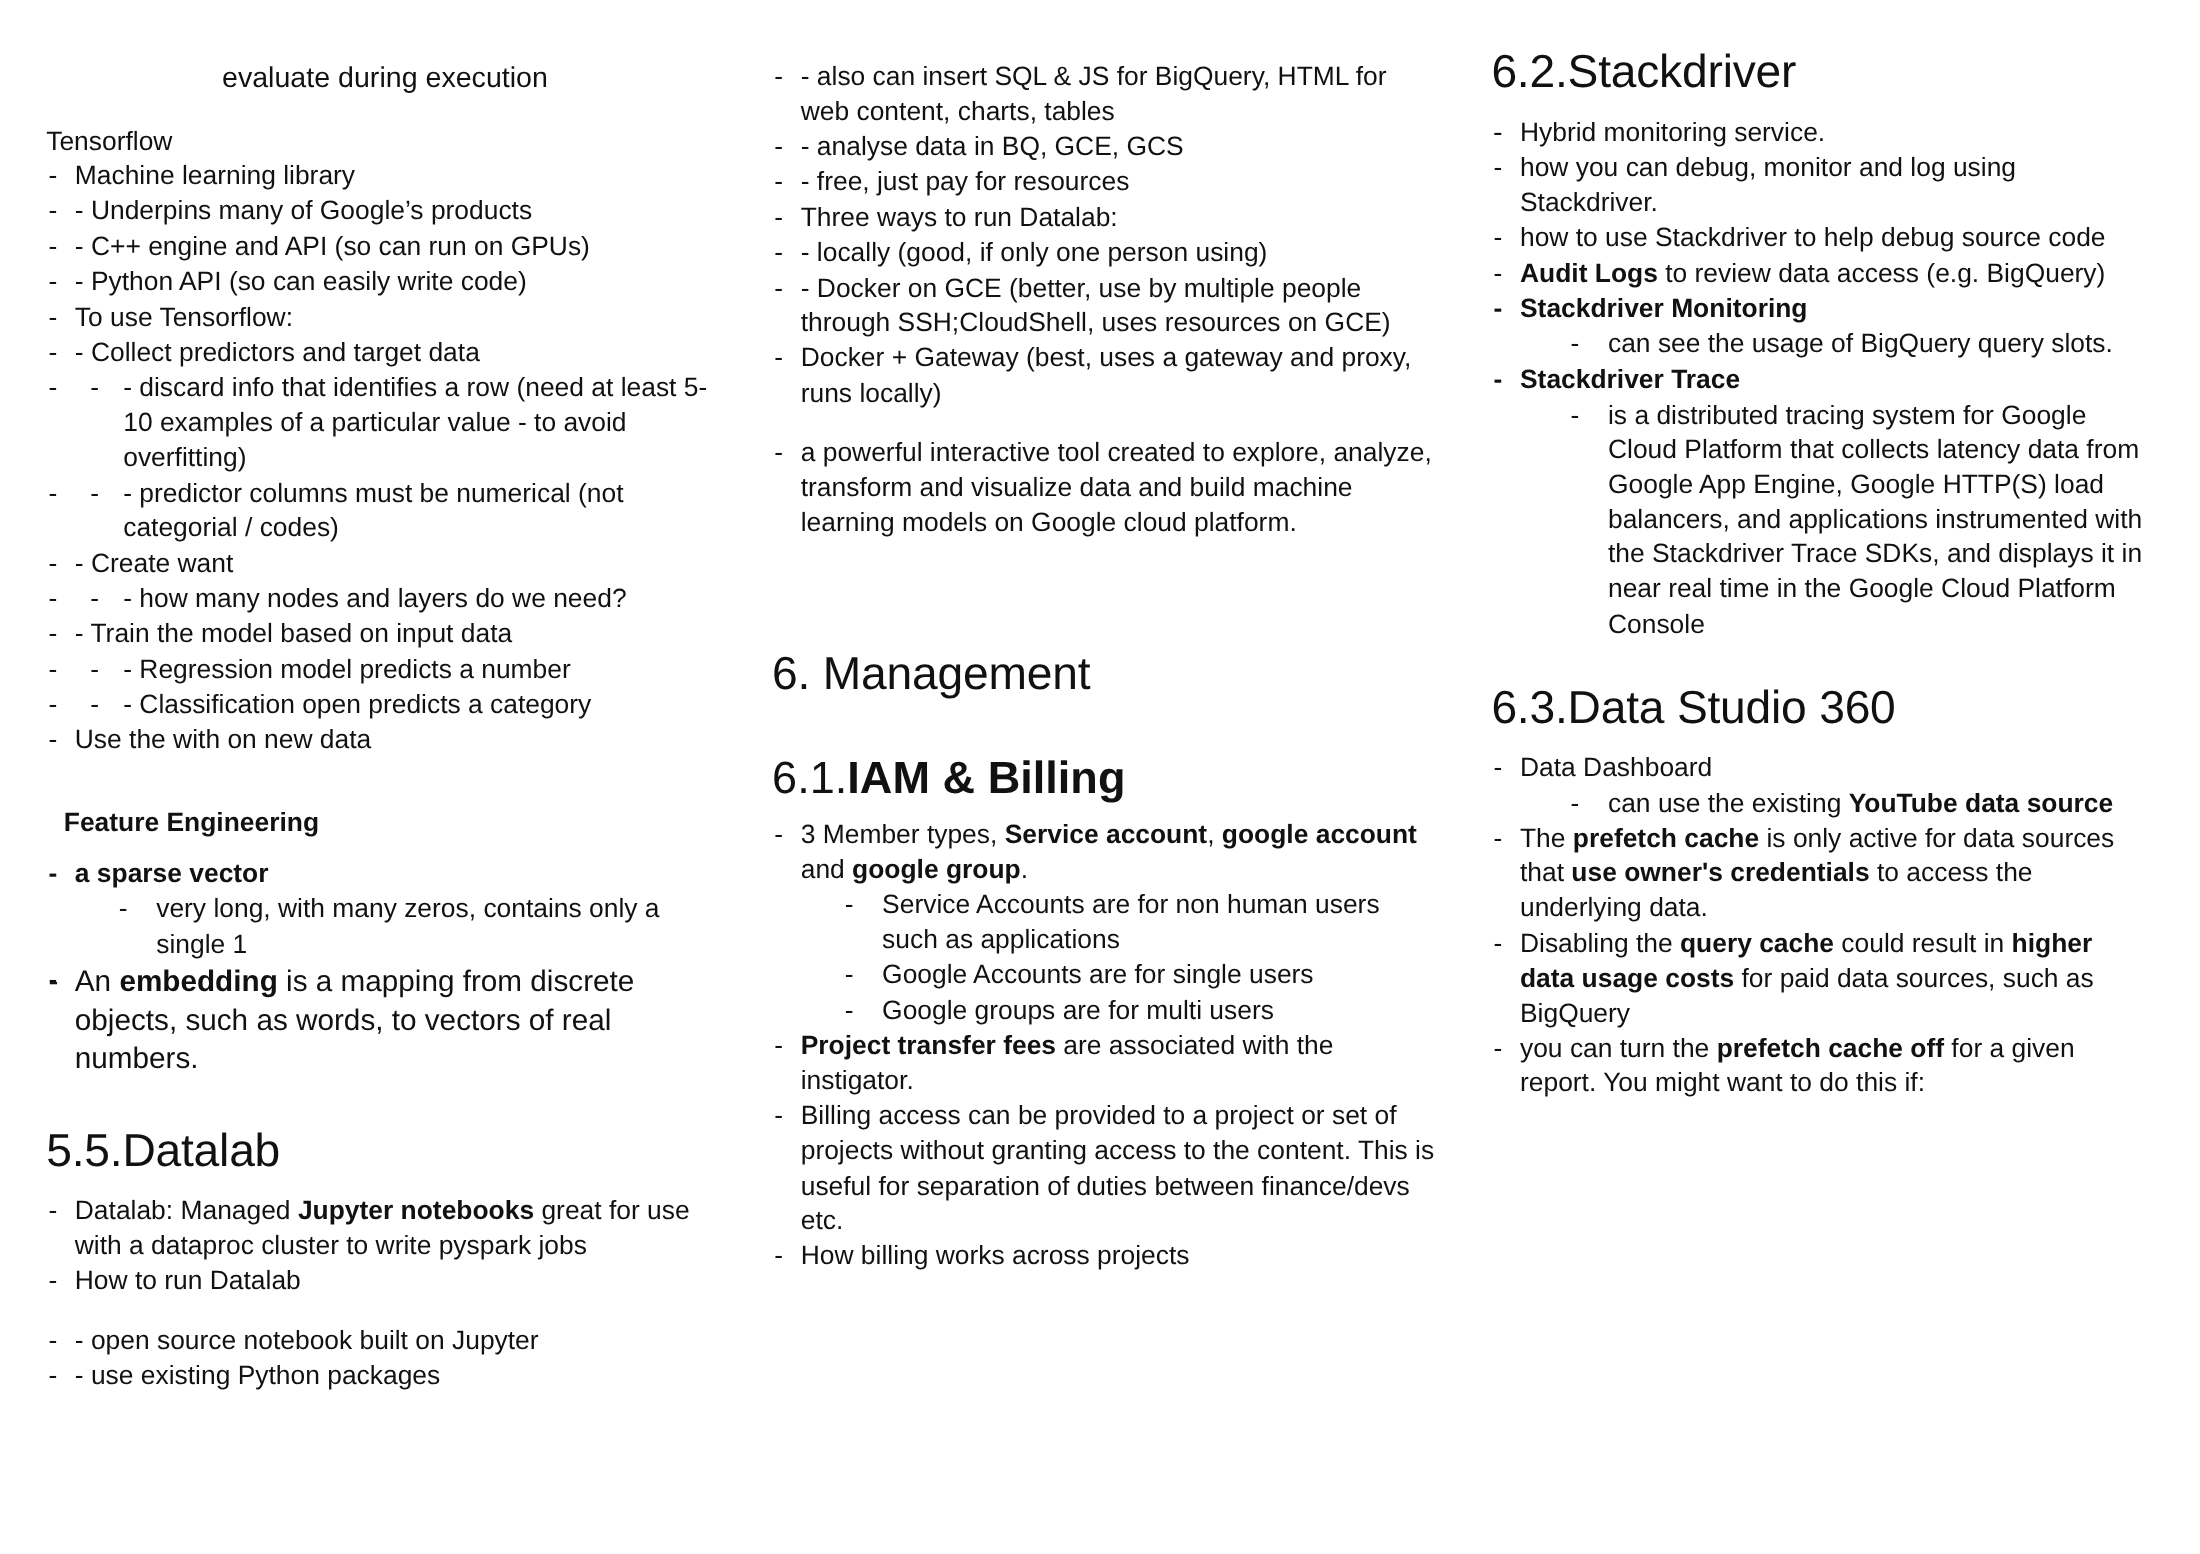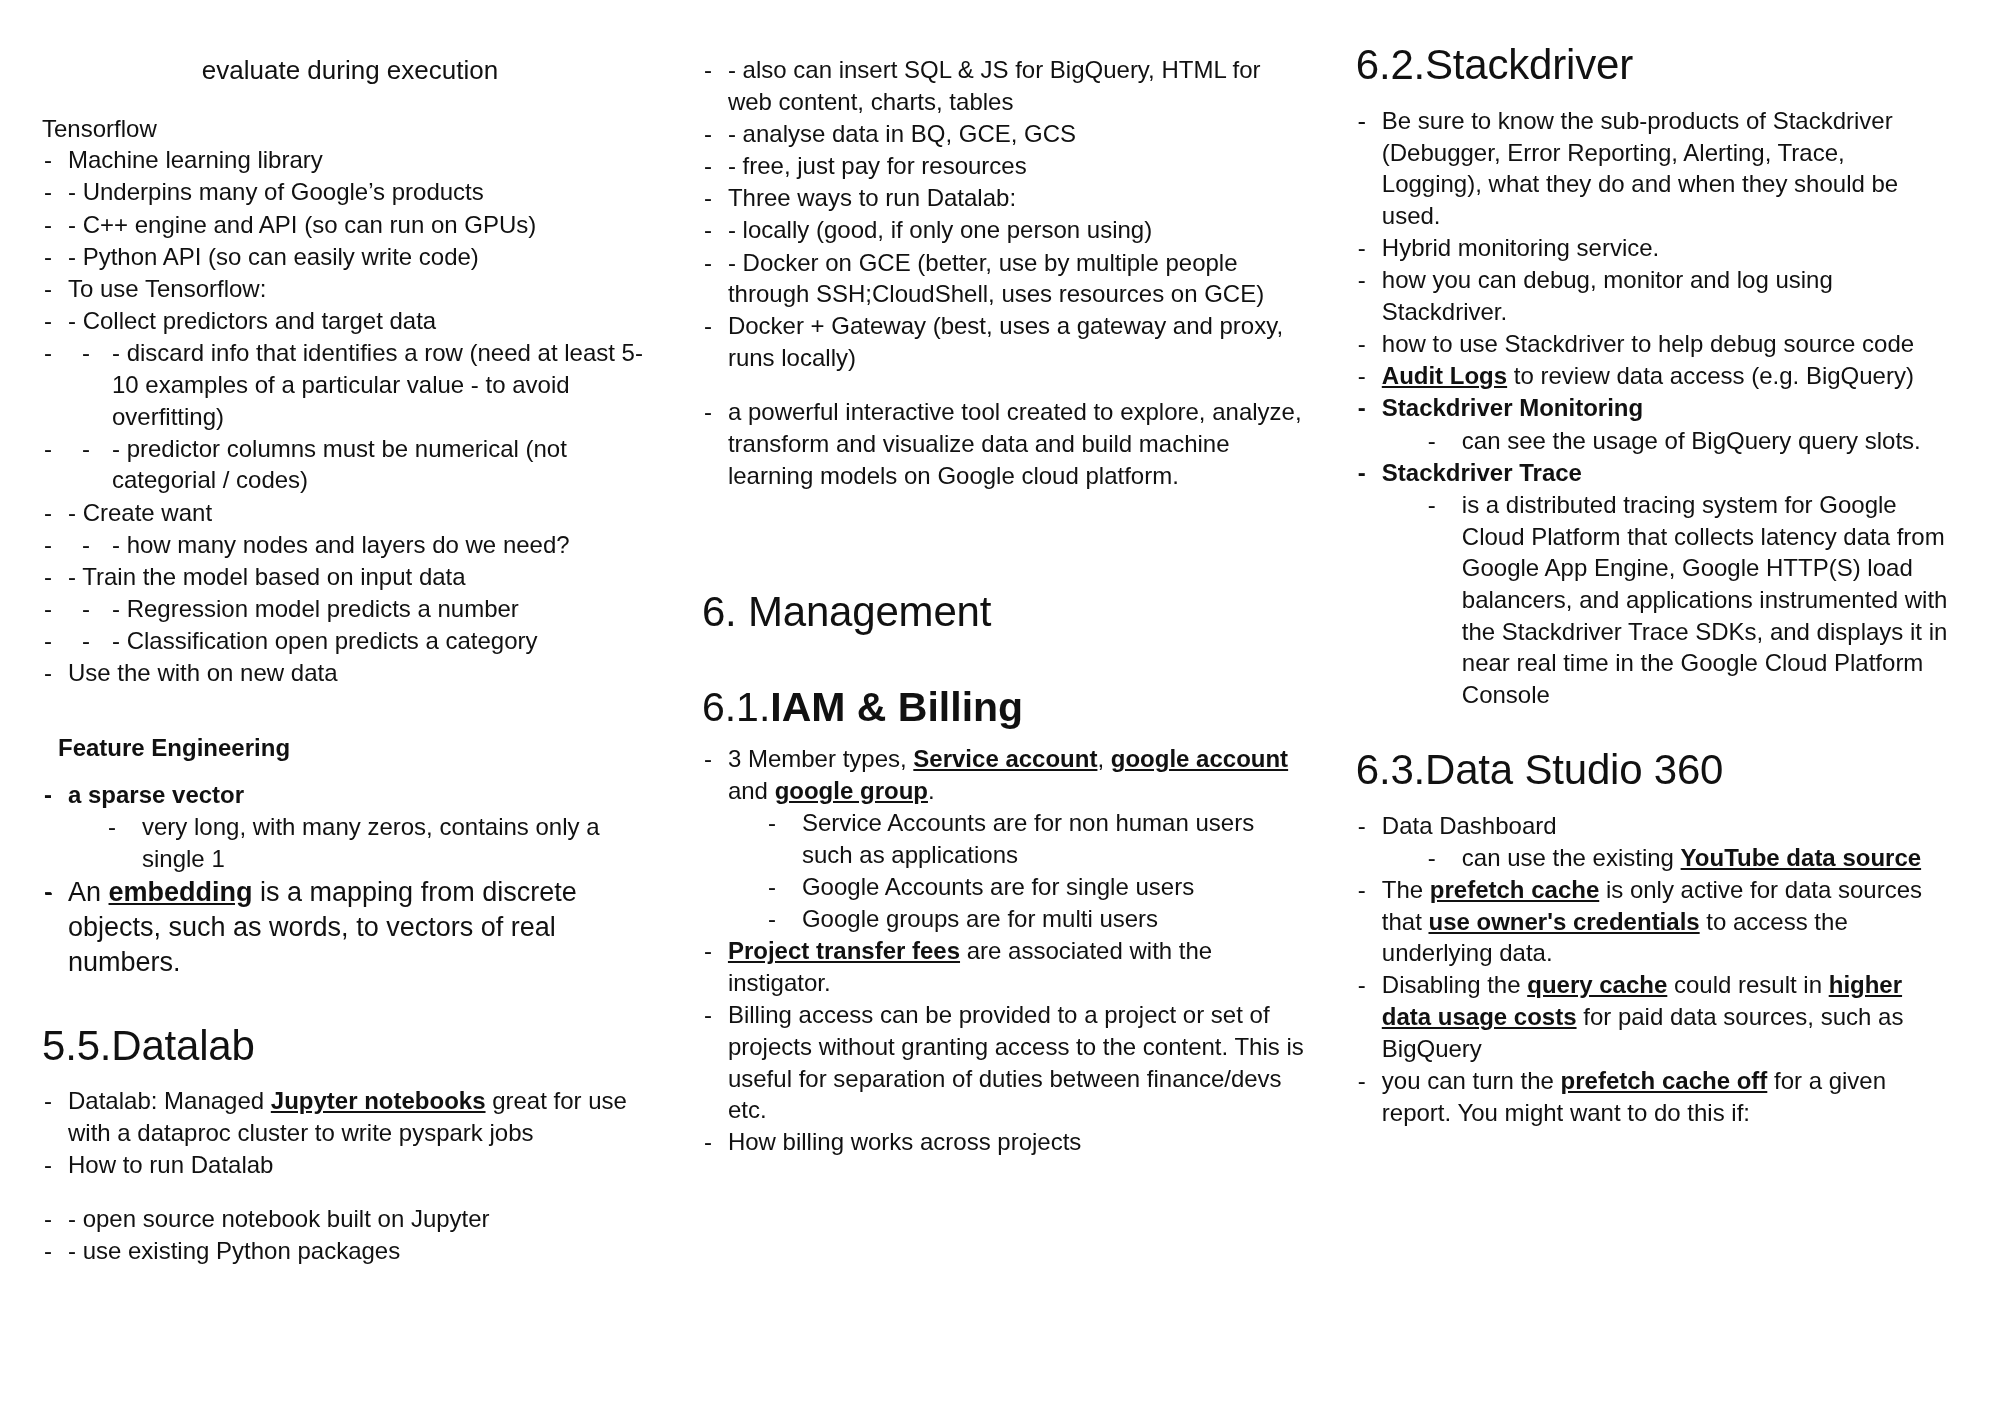--- a/index.html
+++ b/index.html
@@ -128,21 +128,21 @@
   }
   li.lv4 > .dash {
     position: absolute;
     left: 72px;
     top: 0;
   }
   .big {
     font-size: 27px;
     line-height: 1.3;
   }
-  .bold { font-weight: 700; text-decoration: underline; }
+  .bold { font-weight: 700; }
   li.boldline { font-weight: 700; }
   .gap-line { height: 22px; }
 </style>
 </head>
 <body>
 
 <div id="page">
 
   <div class="column col-1">
 
@@ -241,21 +241,21 @@
   </div>
 
   <div class="column col-3">
 
     <div class="h1">6.2.Stackdriver</div>
 
     <div class="spacer-xs"></div>
 
     <ul class="list">
       <li class="lv0"><span class="dash">-</span></li>
-      <li class="lv0"><span class="dash">-</span><span>Be sure to know the sub-products of Stackdriver (Debugger, Error Reporting, Alerting, Trace, Logging), what they do and when they should be used.</span></li>
+      <li class="lv0"><span class="dash">-</span></li>
       <li class="lv0"><span class="dash">-</span><span>Hybrid monitoring service.</span></li>
       <li class="lv0"><span class="dash">-</span><span>how you can debug, monitor and log using Stackdriver.</span></li>
       <li class="lv0"><span class="dash">-</span><span>how to use Stackdriver to help debug source code</span></li>
       <li class="lv0"><span class="dash">-</span><span><span class="bold">Audit Logs</span><span> to review data access (e.g. BigQuery)</span></span></li>
       <li class="lv0 boldline"><span class="dash">-</span><span>Stackdriver Monitoring</span></li>
       <li class="lv4"><span class="dash">-</span><span>can see the usage of BigQuery query slots.</span></li>
       <li class="lv0 boldline"><span class="dash">-</span><span>Stackdriver Trace</span></li>
       <li class="lv4"><span class="dash">-</span><span> is a distributed tracing system for Google Cloud Platform that collects latency data from Google App Engine, Google HTTP(S) load balancers, and applications instrumented with the Stackdriver Trace SDKs, and displays it in near real time in the Google Cloud Platform Console</span></li>
     </ul>
 

